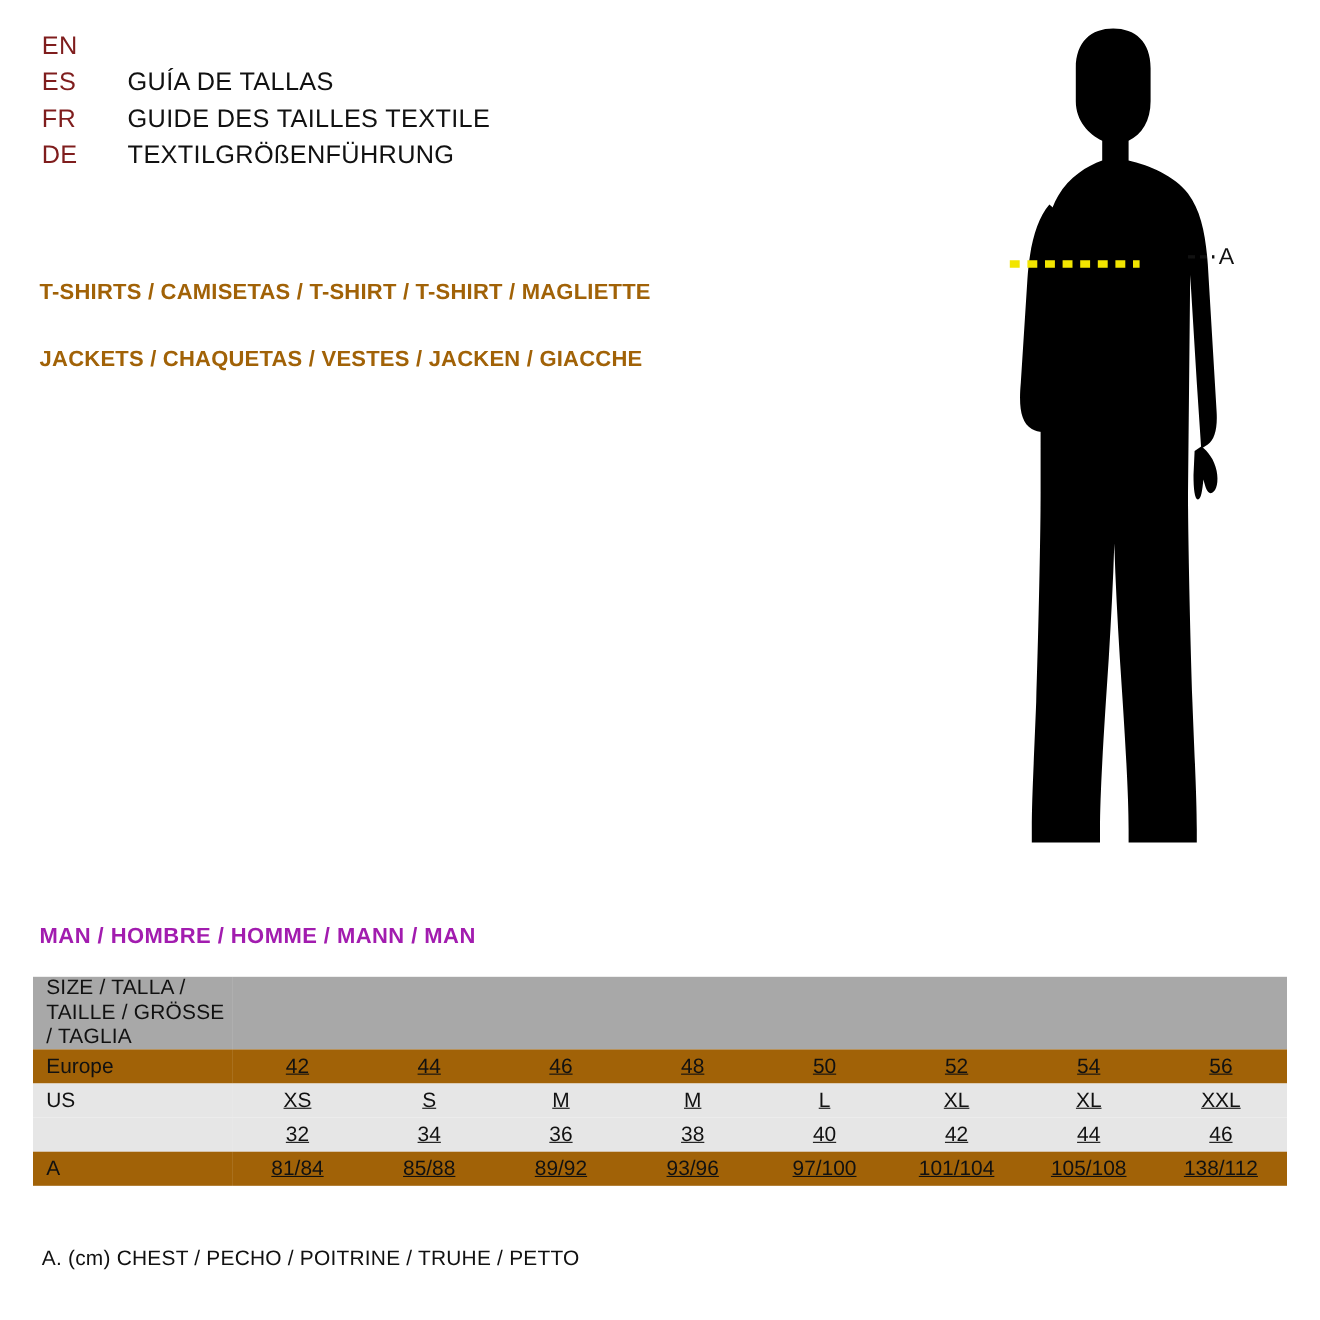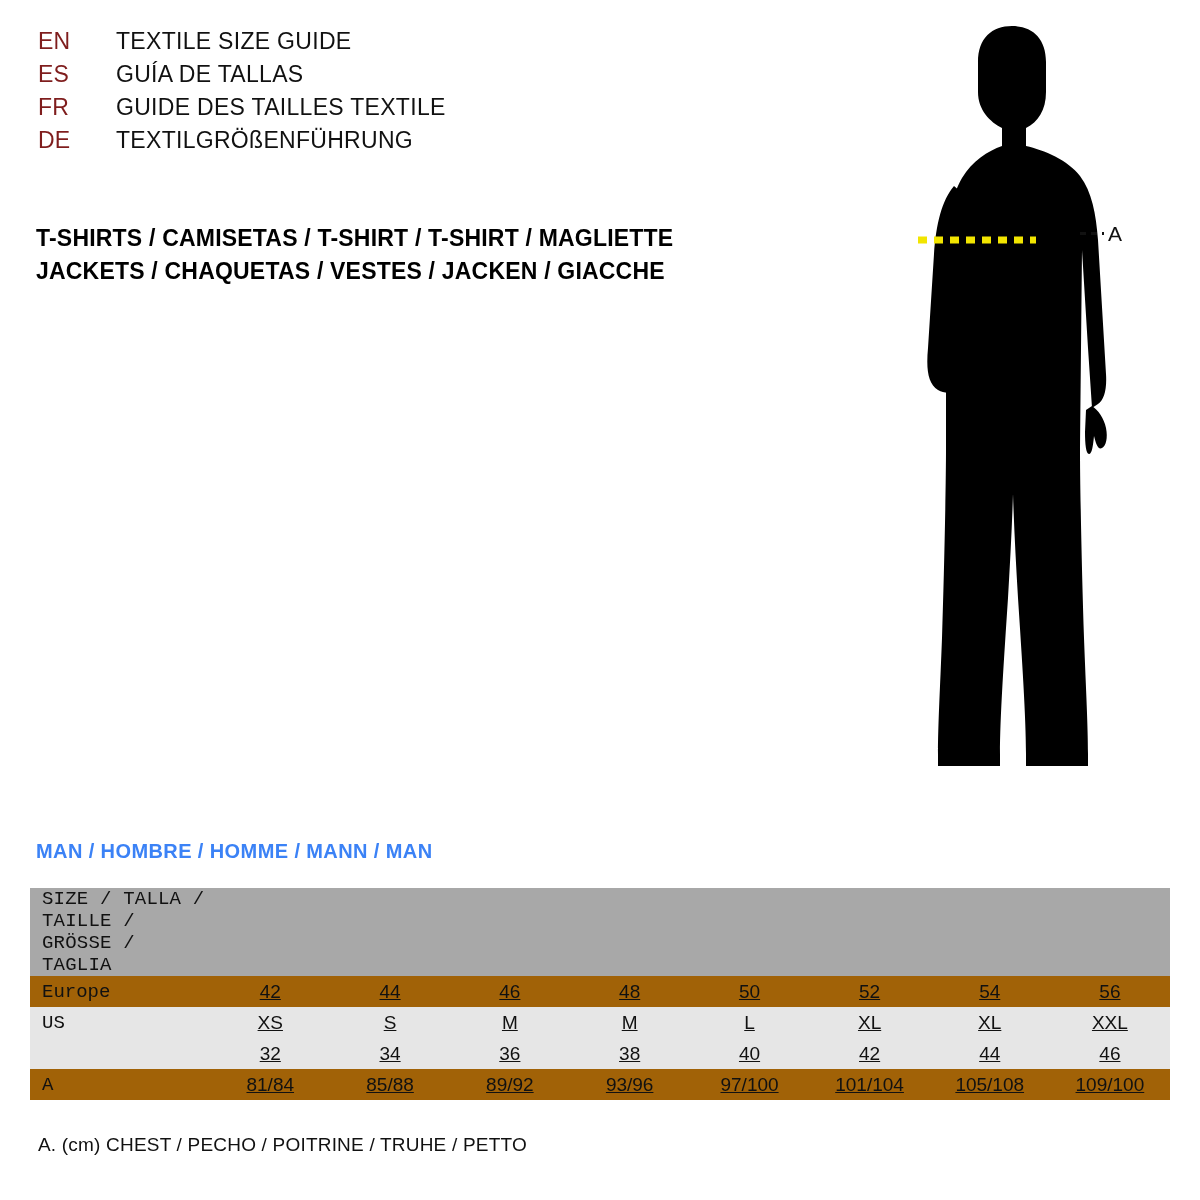--- a/index.html
+++ b/index.html
@@ -45,25 +45,26 @@
     color: #111;
   }
 
   .category-block {
     position: absolute;
     left: 36px;
     top: 222px;
     width: 760px;
   }
   .category-line {
-    font-size: 23px;
+    font-size: 20px;
     font-weight: bold;
     letter-spacing: 0.2px;
     line-height: 33px;
-    color: #000000;
+    color: #a16207;
+    margin-top: 28px;
   }
 
   
   .figure-wrap {
     position: absolute;
     left: 830px;
     top: 18px;
     width: 340px;
     height: 770px;
   }
@@ -86,21 +87,21 @@
   }
 
   
   .table-title {
     position: absolute;
     left: 36px;
     top: 840px;
     font-size: 20px;
     font-weight: bold;
     letter-spacing: 0.4px;
-    color: #3b82f6;
+    color: #a21caf;
   }
 
   table.size-table {
     position: absolute;
     left: 30px;
     top: 888px;
     width: 1140px;
     border-collapse: collapse;
     font-size: 19px;
     color: #111;
@@ -114,21 +115,20 @@
     background: #a8a8a8;
     font-size: 19px;
     letter-spacing: 0.2px;
   }
   .row-alt td { background: #e6e6e6; }
   .row-plain td { background: #a16207; }
   .cell-label {
     text-align: left;
     padding-left: 12px !important;
     width: 170px;
-    font-family: Liberation Mono, monospace;
   }
   .cell-val {
     text-align: center;
     width: 121px;
     text-decoration: underline;
   }
 
   .footnote {
     position: absolute;
     left: 38px;
@@ -139,21 +139,20 @@
   }
 </style>
 </head>
 <body>
 
 <div class="page">
 
   <div class="lang-block">
     <div class="lang-row">
       <span class="lang-code">EN</span>
-      <span class="lang-text">TEXTILE SIZE GUIDE</span>
     </div>
     <div class="lang-row">
       <span class="lang-code">ES</span>
       <span class="lang-text">GUÍA DE TALLAS</span>
     </div>
     <div class="lang-row">
       <span class="lang-code">FR</span>
       <span class="lang-text">GUIDE DES TAILLES TEXTILE</span>
     </div>
     <div class="lang-row">
@@ -281,20 +280,20 @@
       </tr>
       <tr class="row-plain">
         <td class="cell-label">A</td>
         <td class="cell-val">81/84</td>
         <td class="cell-val">85/88</td>
         <td class="cell-val">89/92</td>
         <td class="cell-val">93/96</td>
         <td class="cell-val">97/100</td>
         <td class="cell-val">101/104</td>
         <td class="cell-val">105/108</td>
-        <td class="cell-val">109/100</td>
+        <td class="cell-val">138/112</td>
       </tr>
     </tbody>
   </table>
 
   <div class="footnote">A. (cm) CHEST / PECHO / POITRINE / TRUHE / PETTO</div>
 
 </div>
 
 </body></html>

